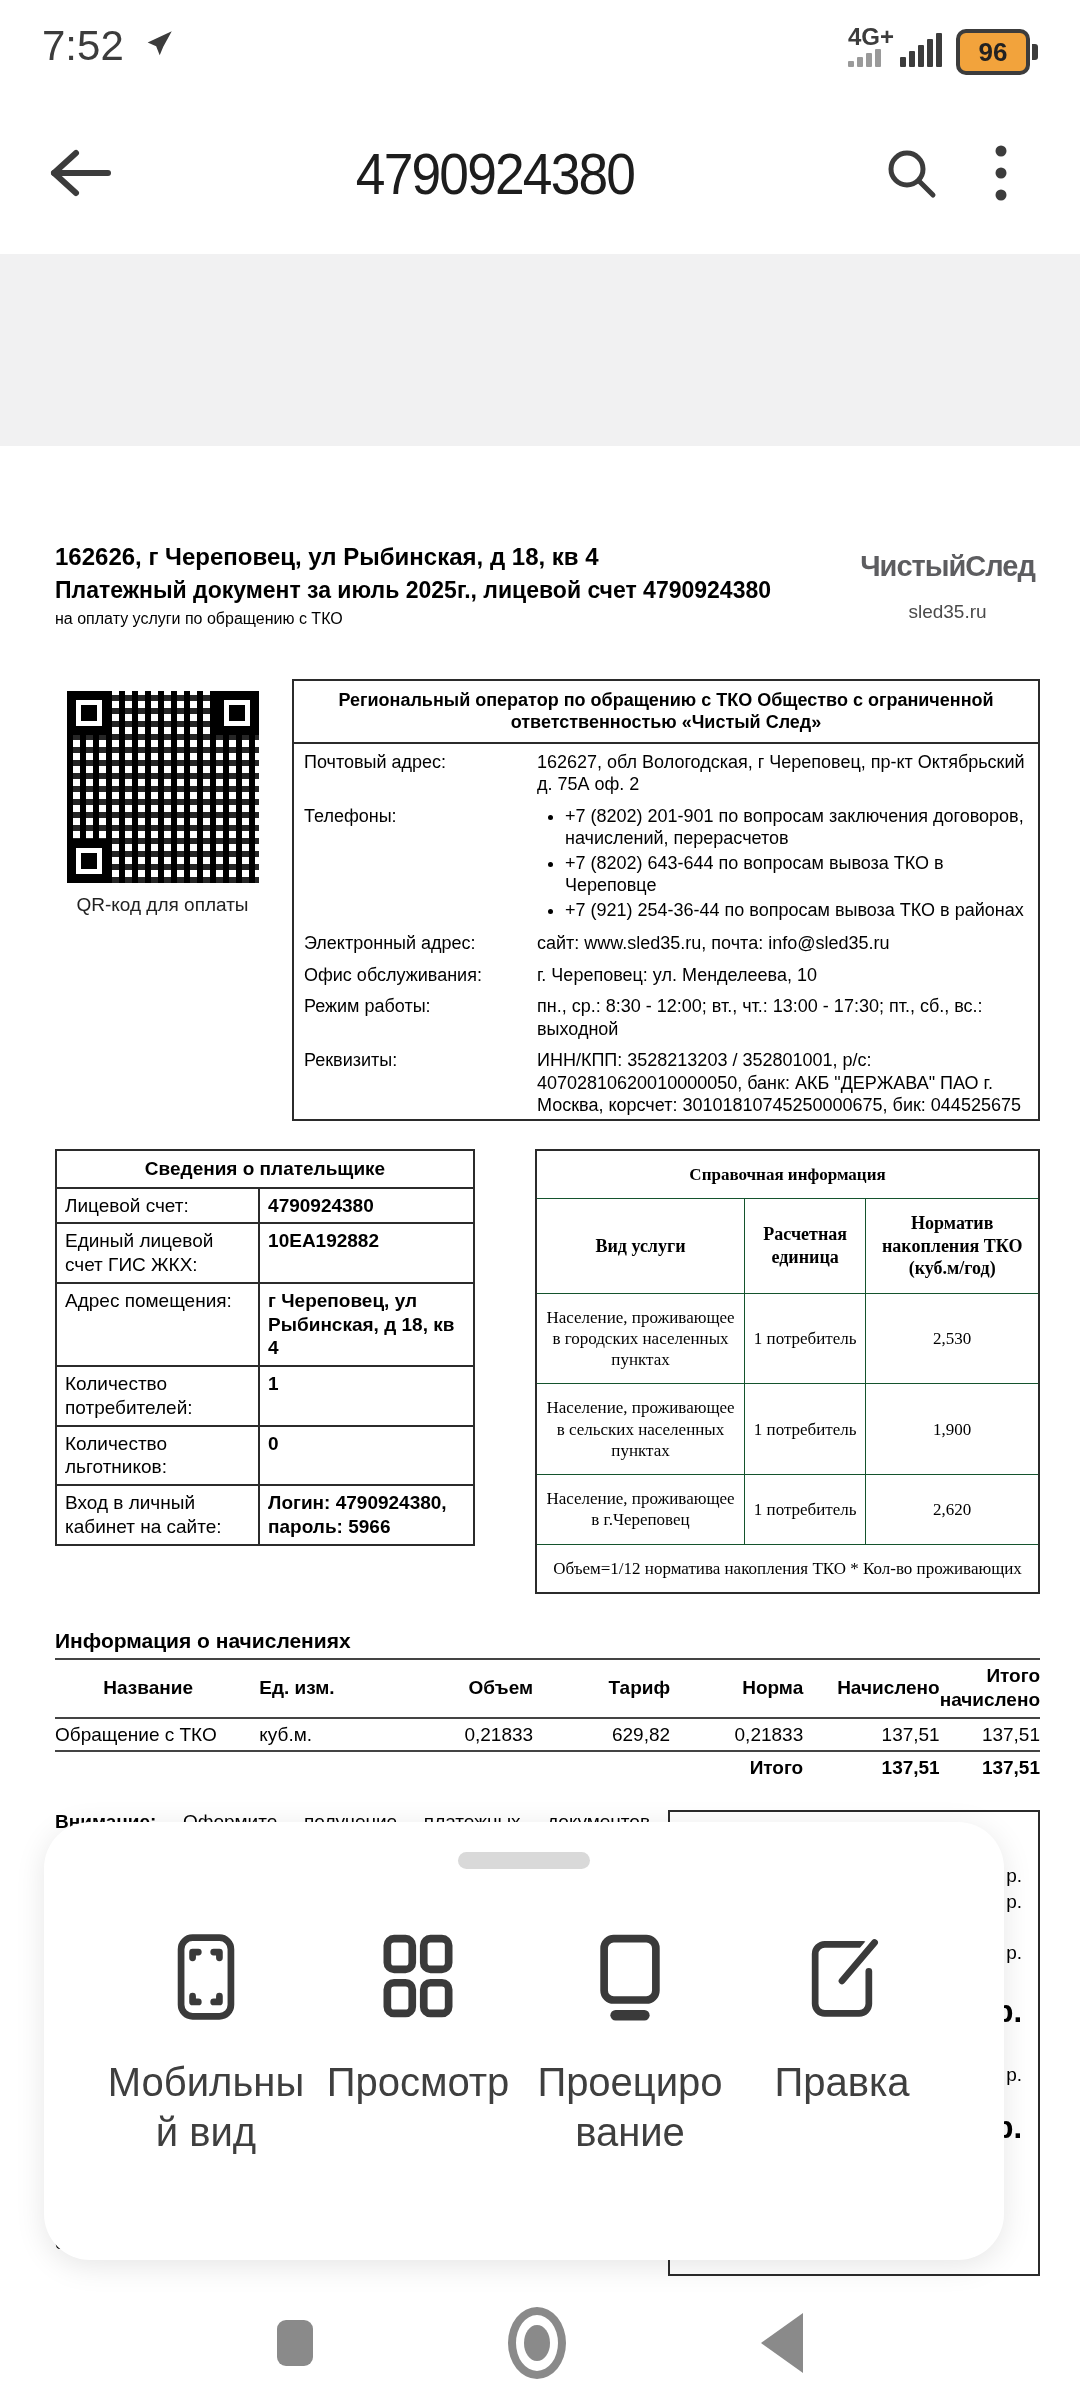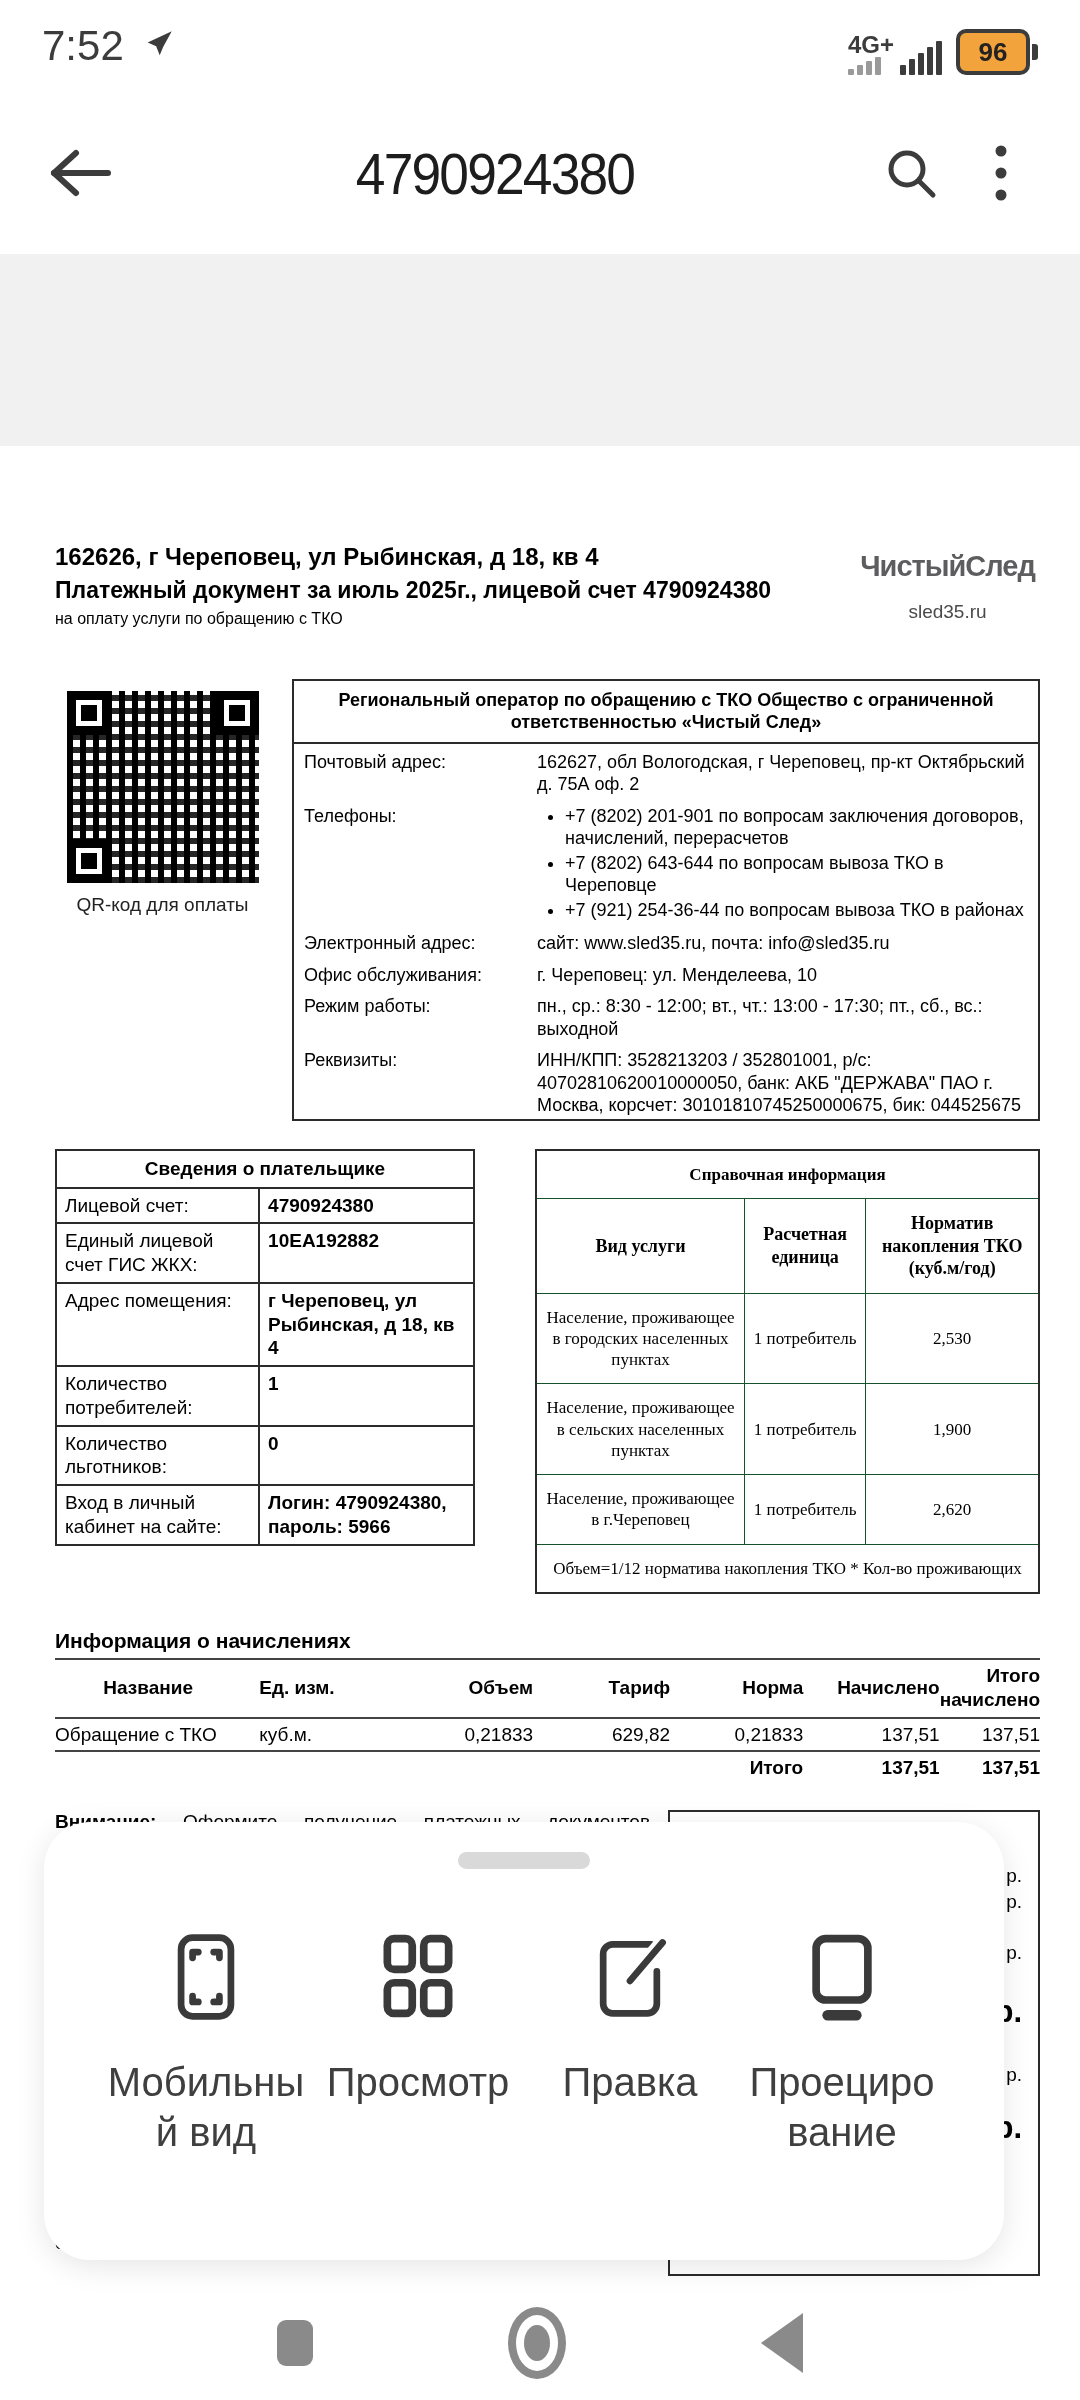--- a/index.html
+++ b/index.html
@@ -3,21 +3,21 @@
 <meta charset="utf-8">
 <style>
   html,body{margin:0;padding:0;background:#888;}
   #screen{position:relative;width:1080px;height:2400px;background:#ffffff;overflow:hidden;
     font-family:"Liberation Sans",sans-serif;color:#000;}
   
   .statusbar{position:absolute;top:0;left:0;right:0;height:92px;display:flex;align-items:center;
     justify-content:space-between;padding:0 42px;box-sizing:border-box;background:#fff;}
   .sb-left{display:flex;align-items:center;gap:18px;}
   .sb-time{font-size:42px;color:#3c3c3c;}
-  .sb-right{display:flex;align-items:flex-end;gap:14px;}
+  .sb-right{display:flex;align-items:center;gap:14px;}
   .net-grp{display:flex;align-items:flex-end;gap:6px;}
   .net-col{display:flex;flex-direction:column;align-items:flex-start;line-height:1;}
   .net-label{font-size:24px;font-weight:bold;color:#3c3c3c;}
   .bars{display:flex;align-items:flex-end;gap:3px;}
   .bars i{display:block;width:6px;background:#3c3c3c;border-radius:1px;}
   .bars.small i{background:#9a9a9a;}
   .battery{display:flex;align-items:center;margin-top:12px;}
   .bat-body{width:66px;height:38px;border:4px solid #3c3c3c;border-radius:10px;display:flex;
     align-items:center;justify-content:center;background:#f2a33c;font-size:26px;font-weight:bold;color:#222;}
   .bat-nub{width:6px;height:16px;background:#3c3c3c;border-radius:0 3px 3px 0;margin-left:2px;}
@@ -411,37 +411,37 @@
             <rect x="16" y="8" width="26" height="32" rx="7"></rect>
               <rect x="54" y="8" width="26" height="32" rx="7"></rect>
             <rect x="16" y="54" width="26" height="32" rx="7"></rect>
               <rect x="54" y="54" width="26" height="32" rx="7"></rect>
           </svg>
         </span>
         <span class="lbl">Просмотр</span>
       </div>
       <div class="sheet-item">
         <span>
+          <svg width="92" height="92" viewBox="0 0 96 96" fill="none" stroke="#3a3a3a" stroke-width="8" stroke-linejoin="round">
+            <rect x="21" y="8" width="54" height="64" rx="10"></rect>
+            <path d="M33 88 H63" stroke-width="11" stroke-linecap="round"></path>
+          </svg>
+        </span>
+        <span class="lbl">Проецирование</span>
+      </div>
+      <div class="sheet-item">
+        <span>
           <svg width="92" height="92" viewBox="0 0 96 96" fill="none" stroke-linecap="round" stroke-linejoin="round">
             <path d="M70 14 H30 a10 10 0 0 0 -10 10 V76 a10 10 0 0 0 10 10 H66 a10 10 0 0 0 10 -10 V42" stroke="#3a3a3a" stroke-width="7"></path>
             <path d="M48 52 L82 12" stroke="#ffffff" stroke-width="16"></path>
             <path d="M48 52 L82 12" stroke="#3a3a3a" stroke-width="7"></path>
           </svg>
         </span>
         <span class="lbl">Правка</span>
       </div>
-      <div class="sheet-item">
-        <span>
-          <svg width="92" height="92" viewBox="0 0 96 96" fill="none" stroke="#3a3a3a" stroke-width="8" stroke-linejoin="round">
-            <rect x="21" y="8" width="54" height="64" rx="10"></rect>
-            <path d="M33 88 H63" stroke-width="11" stroke-linecap="round"></path>
-          </svg>
-        </span>
-        <span class="lbl">Проецирование</span>
-      </div>
     </div>
   </div>
 
   <div class="navbar">
     <div class="nav-recents"></div>
     <div class="nav-home">
         <i></i>
       </div>
     <div class="nav-back"></div>
   </div>

